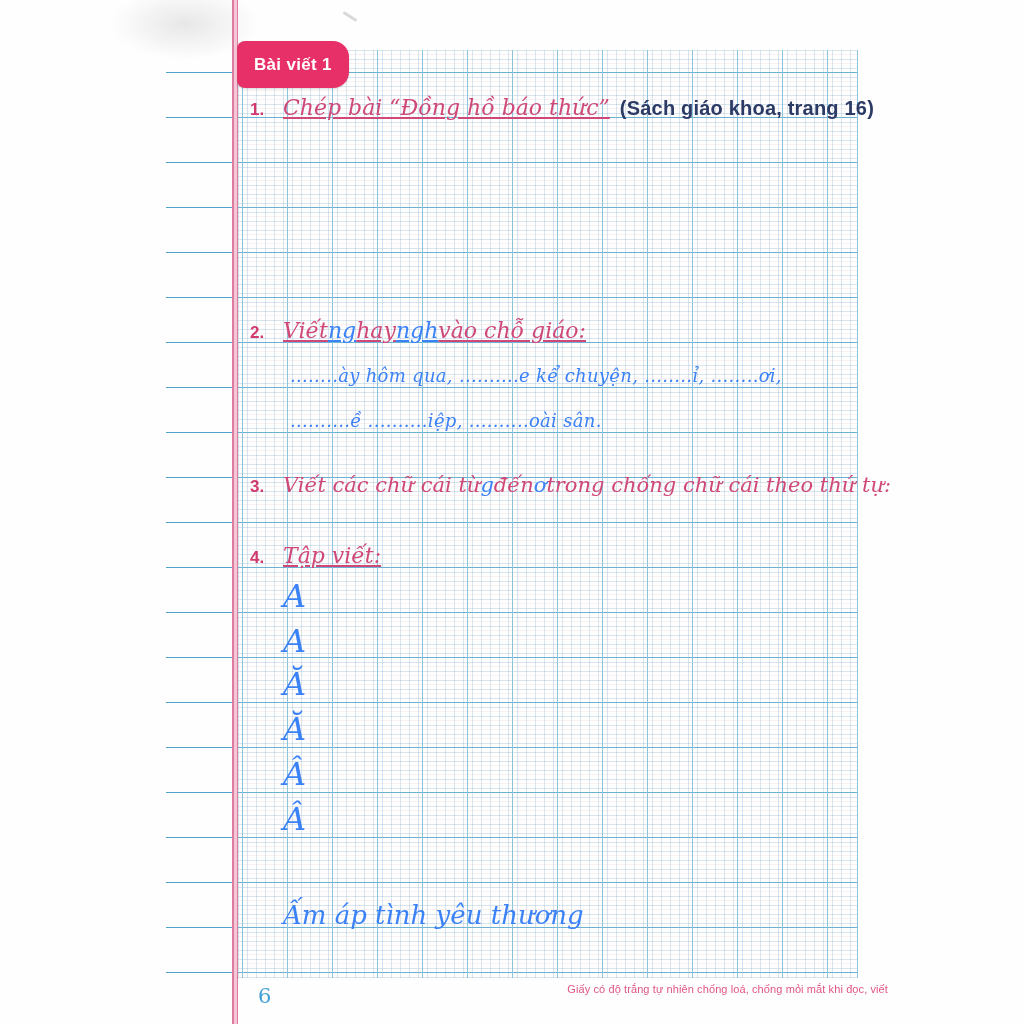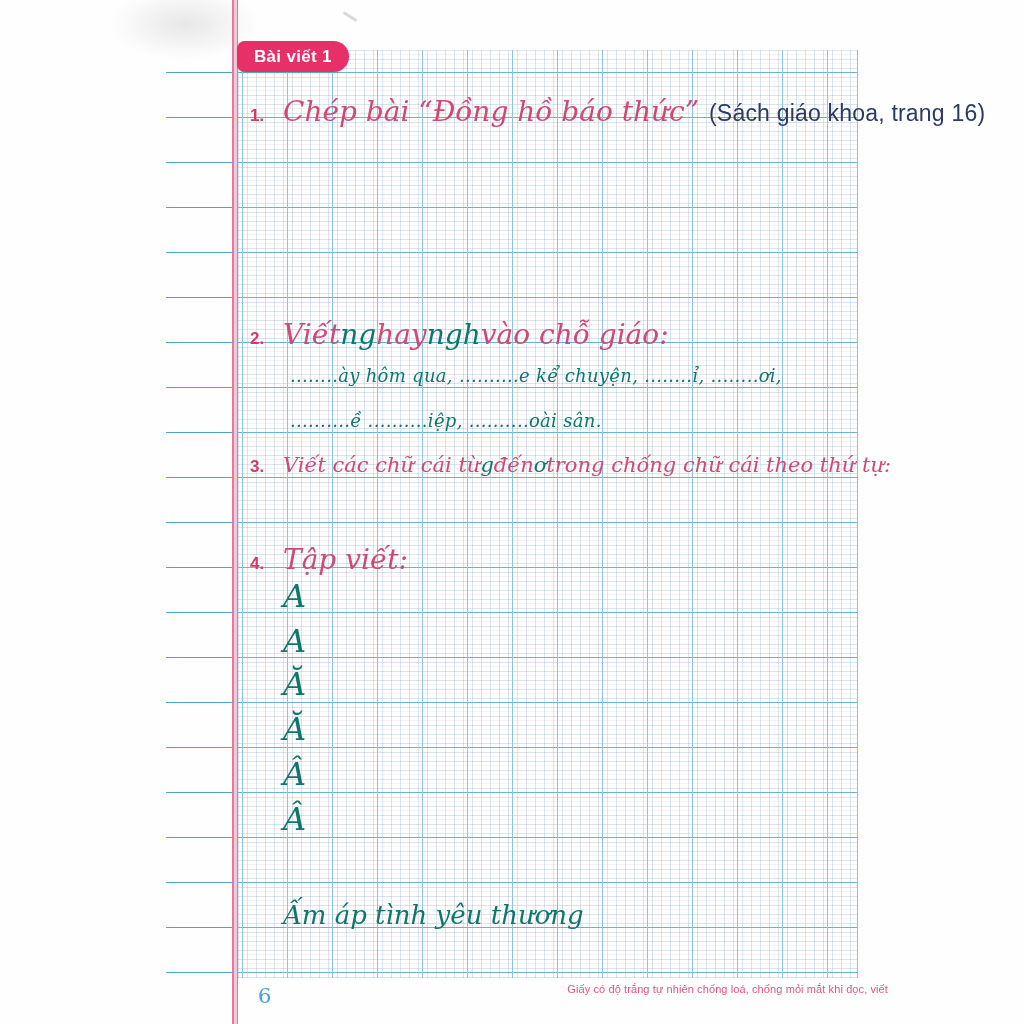--- a/index.html
+++ b/index.html
@@ -44,34 +44,34 @@
       linear-gradient(to bottom,#6cb2d3 1.5px,transparent 1.5px),
       linear-gradient(to right,rgba(125,165,195,.28) 1px,transparent 1px),
       linear-gradient(to bottom,rgba(125,165,195,.28) 1px,transparent 1px),
       linear-gradient(to bottom,rgba(225,160,170,.14) 1px,transparent 1px);
     background-size:45px 45px,45px 45px,9px 9px,9px 9px,9px 9px;
     background-position:4px 0,0 22px,0 0,0 0,4px 4px;
   }
 
   .badge{
     position:absolute;left:237px;top:41px;height:31px;
-    display:flex;align-items:center;padding:0 17px;
+    display:flex;align-items:center;padding:8px 17px;
     background:#e72f68;border-radius:8px 16px 16px 8px;
     box-shadow:0 1px 2px rgba(0,0,0,.15);
     color:#fff;font-weight:bold;font-size:17px;letter-spacing:.3px;
   }
 
   .row{position:absolute;display:flex;align-items:baseline;white-space:nowrap;}
   .num{font-weight:bold;font-size:17px;color:#d23a6e;width:33px;flex:0 0 33px;}
   .script{font-family:"DejaVu Serif",serif;font-style:italic;}
   .ink-pink{color:#cf4878;}
-  .ink-navy{color:#0f766e;}
-  .h-script{font-size:28px;}
-  .h-script3{font-size:21px;}
-  .bold-note{font-weight:normal;font-size:23px;color:#2c3a66;margin-left:10px;letter-spacing:.2px;}
+  .ink-navy{color:#3b82f6;}
+  .h-script{font-size:22px;text-decoration:underline;}
+  .h-script3{font-size:21px;margin-top:20px;}
+  .bold-note{font-weight:bold;font-size:20px;color:#2c3a66;margin-left:10px;letter-spacing:.2px;}
   .blank-line{font-size:18px;letter-spacing:.3px;}
 
   .r-ex1{left:250px;top:95px;}
   .r-ex2{left:250px;top:318px;}
   .r-blank1{left:290px;top:365px;}
   .r-blank2{left:290px;top:410px;}
   .r-ex3{left:250px;top:453px;}
   .r-ex4{left:250px;top:543px;}
 
   .letter{font-size:32px;line-height:1;}

